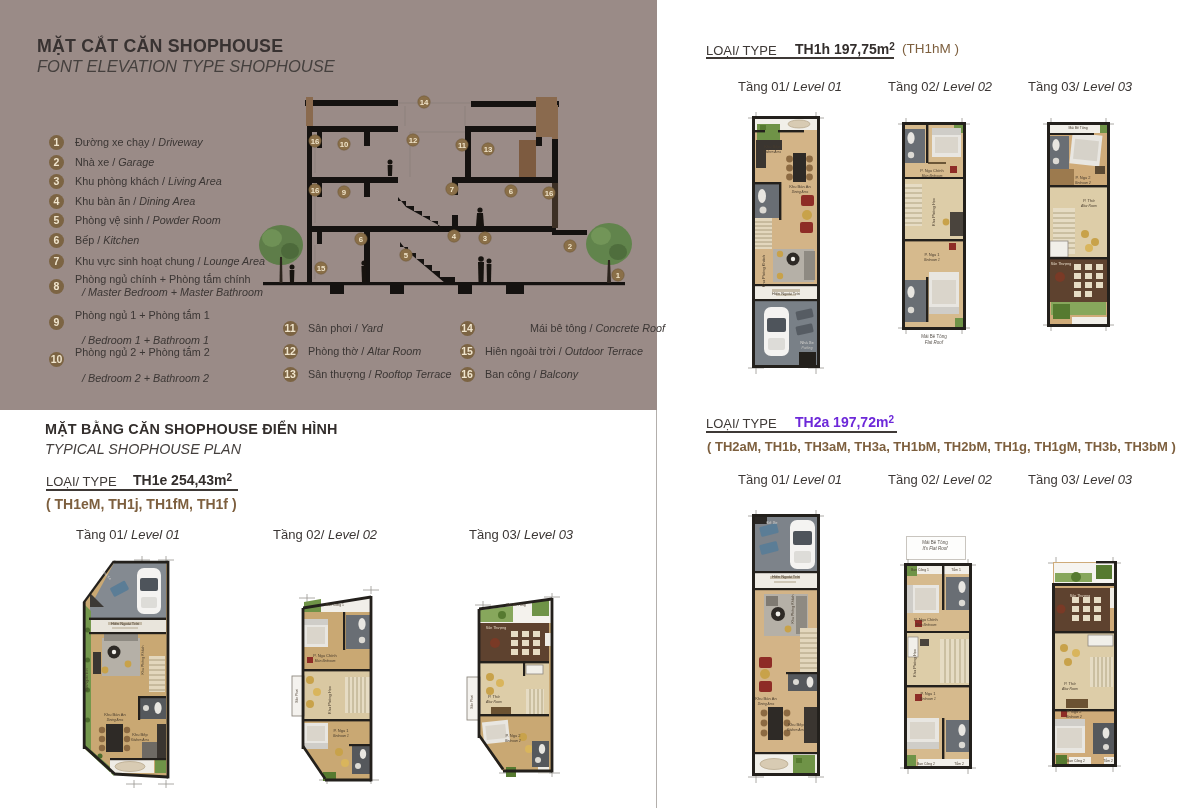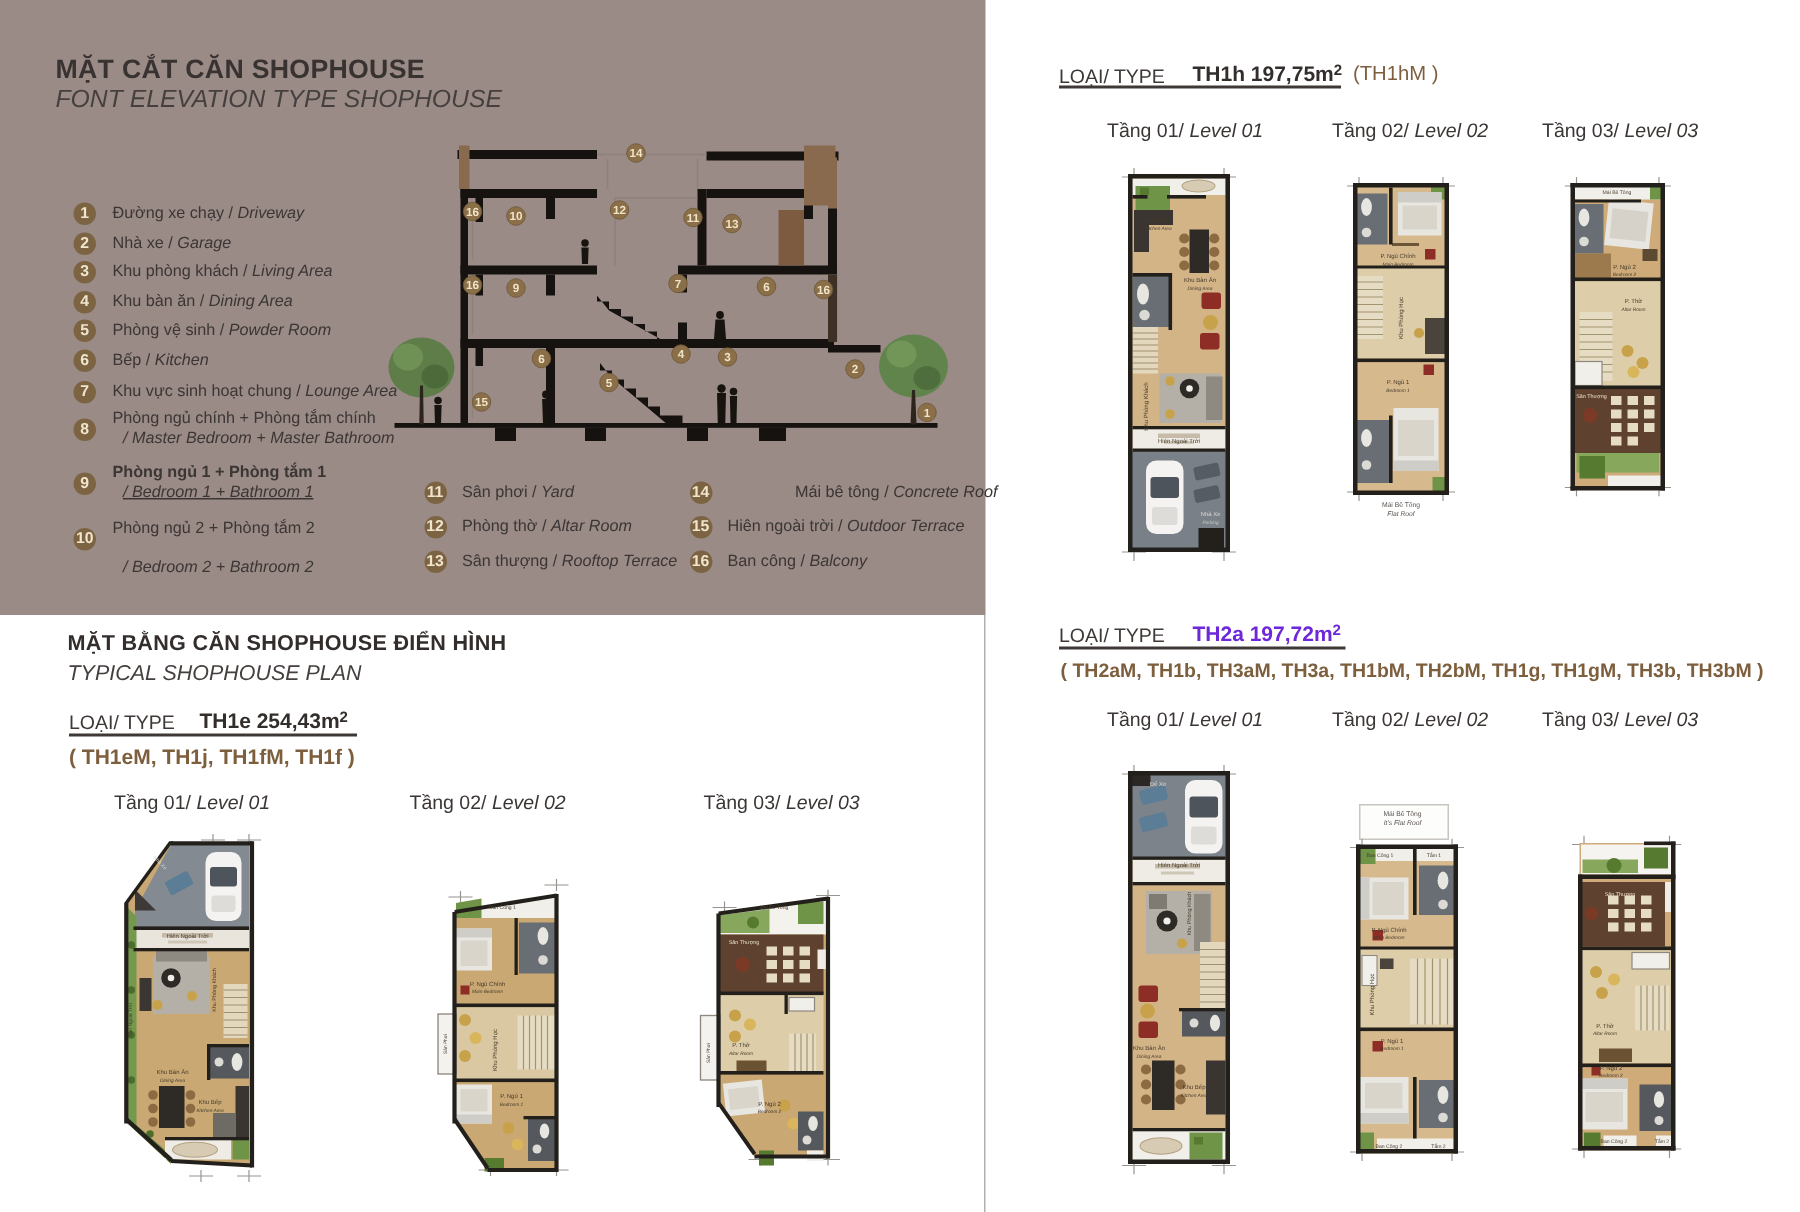--- a/index.html
+++ b/index.html
@@ -35,22 +35,22 @@
 <div class="abs dk" style="left:75px;top:233.5px;font-size:10.8px;white-space:nowrap;">Bếp / <i>Kitchen</i></div>
 
 <div class="abs" style="left:49.0px;top:254.0px;width:15.0px;height:15.0px;border-radius:50%;background:#7c6443;color:#f0e5cd;font-size:10.5px;font-weight:bold;text-align:center;line-height:15.0px;">7</div>
 <div class="abs dk" style="left:75px;top:255.0px;font-size:10.8px;white-space:nowrap;">Khu vực sinh hoạt chung / <i>Lounge Area</i></div>
 
 <div class="abs" style="left:49.0px;top:279.0px;width:15.0px;height:15.0px;border-radius:50%;background:#7c6443;color:#f0e5cd;font-size:10.5px;font-weight:bold;text-align:center;line-height:15.0px;">8</div>
 <div class="abs dk" style="left:75px;top:273.0px;font-size:10.8px;white-space:nowrap;">Phòng ngủ chính + Phòng tắm chính</div>
 <div class="abs dk" style="left:82px;top:286.0px;font-size:10.8px;font-style:italic;white-space:nowrap;">/ Master Bedroom + Master Bathroom</div>
 
 <div class="abs" style="left:49.0px;top:315.0px;width:15.0px;height:15.0px;border-radius:50%;background:#7c6443;color:#f0e5cd;font-size:10.5px;font-weight:bold;text-align:center;line-height:15.0px;">9</div>
-<div class="abs dk" style="left:75px;top:309.0px;font-size:10.8px;white-space:nowrap;font-weight:bold;">Phòng ngủ 1 + Phòng tắm 1</div>
-<div class="abs dk" style="left:82px;top:322.0px;font-size:10.8px;font-style:italic;white-space:nowrap;text-decoration:underline;">/ Bedroom 1 + Bathroom 1</div>
+<div class="abs dk" style="left:75px;top:309.0px;font-size:10.8px;white-space:nowrap;">Phòng ngủ 1 + Phòng tắm 1</div>
+<div class="abs dk" style="left:82px;top:334px;font-size:10.8px;font-style:italic;white-space:nowrap;">/ Bedroom 1 + Bathroom 1</div>
 
 <div class="abs" style="left:49.0px;top:351.5px;width:15.0px;height:15.0px;border-radius:50%;background:#7c6443;color:#f0e5cd;font-size:10.5px;font-weight:bold;text-align:center;line-height:15.0px;">10</div>
 <div class="abs dk" style="left:75px;top:345.5px;font-size:10.8px;white-space:nowrap;">Phòng ngủ 2 + Phòng tắm 2</div>
 <div class="abs dk" style="left:82px;top:372px;font-size:10.8px;font-style:italic;white-space:nowrap;">/ Bedroom 2 + Bathroom 2</div>
 
 <div class="abs" style="left:282.5px;top:321.0px;width:15.0px;height:15.0px;border-radius:50%;background:#7c6443;color:#f0e5cd;font-size:10.5px;font-weight:bold;text-align:center;line-height:15.0px;">11</div>
 <div class="abs dk" style="left:308px;top:322.0px;font-size:10.8px;white-space:nowrap;">Sân phơi / <i>Yard</i></div>
 
 <div class="abs" style="left:282.5px;top:343.8px;width:15.0px;height:15.0px;border-radius:50%;background:#7c6443;color:#f0e5cd;font-size:10.5px;font-weight:bold;text-align:center;line-height:15.0px;">12</div>
 <div class="abs dk" style="left:308px;top:344.8px;font-size:10.8px;white-space:nowrap;">Phòng thờ / <i>Altar Room</i></div>

